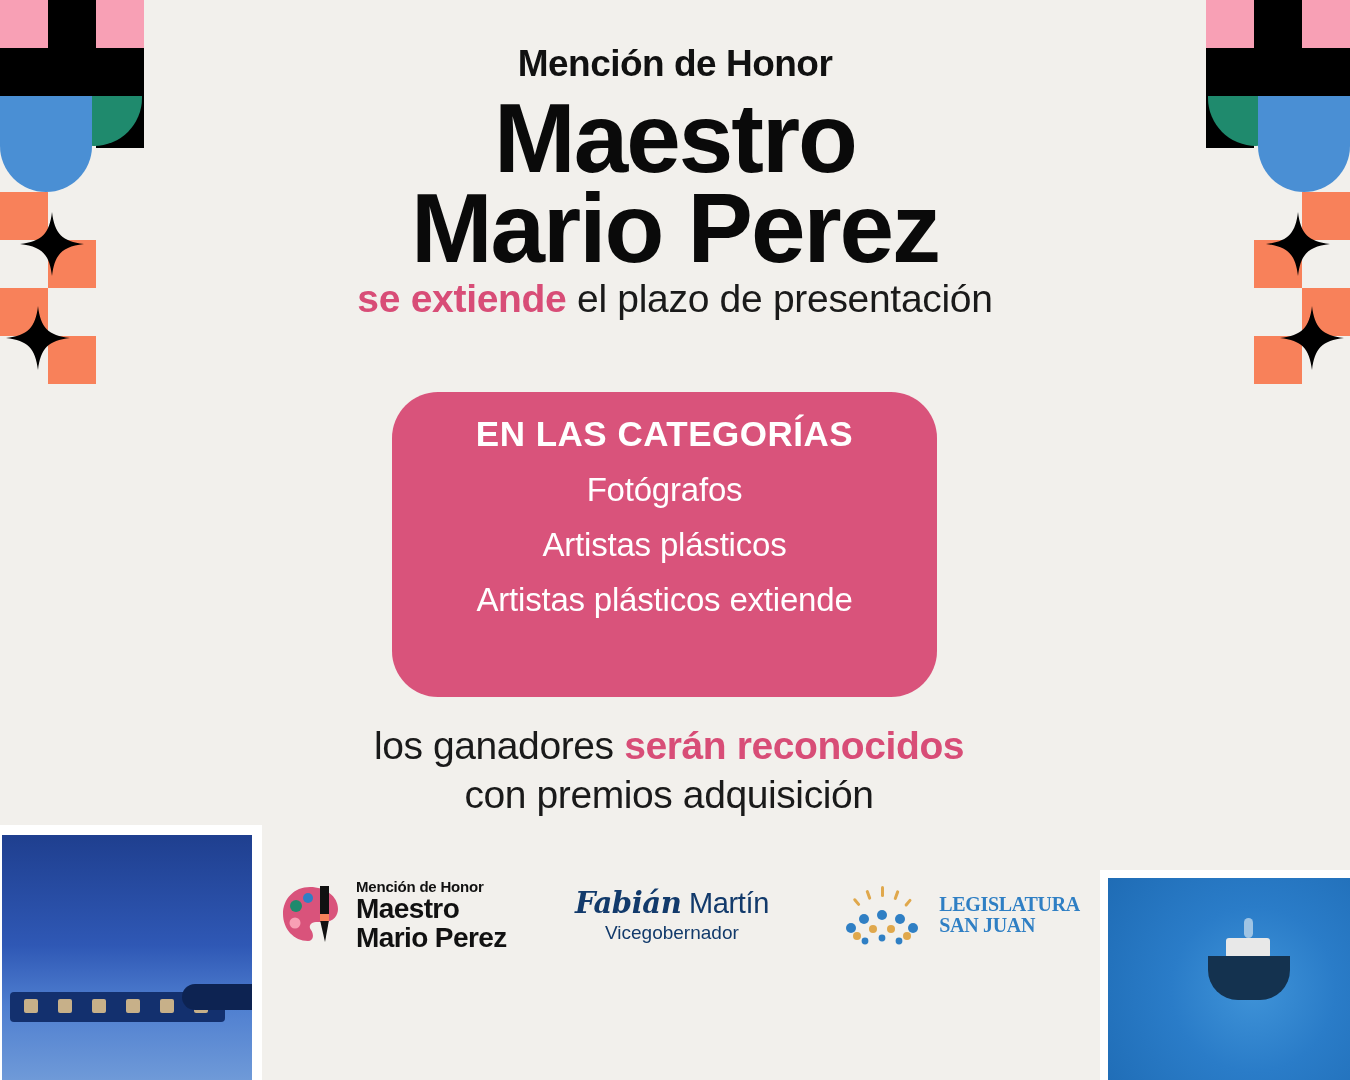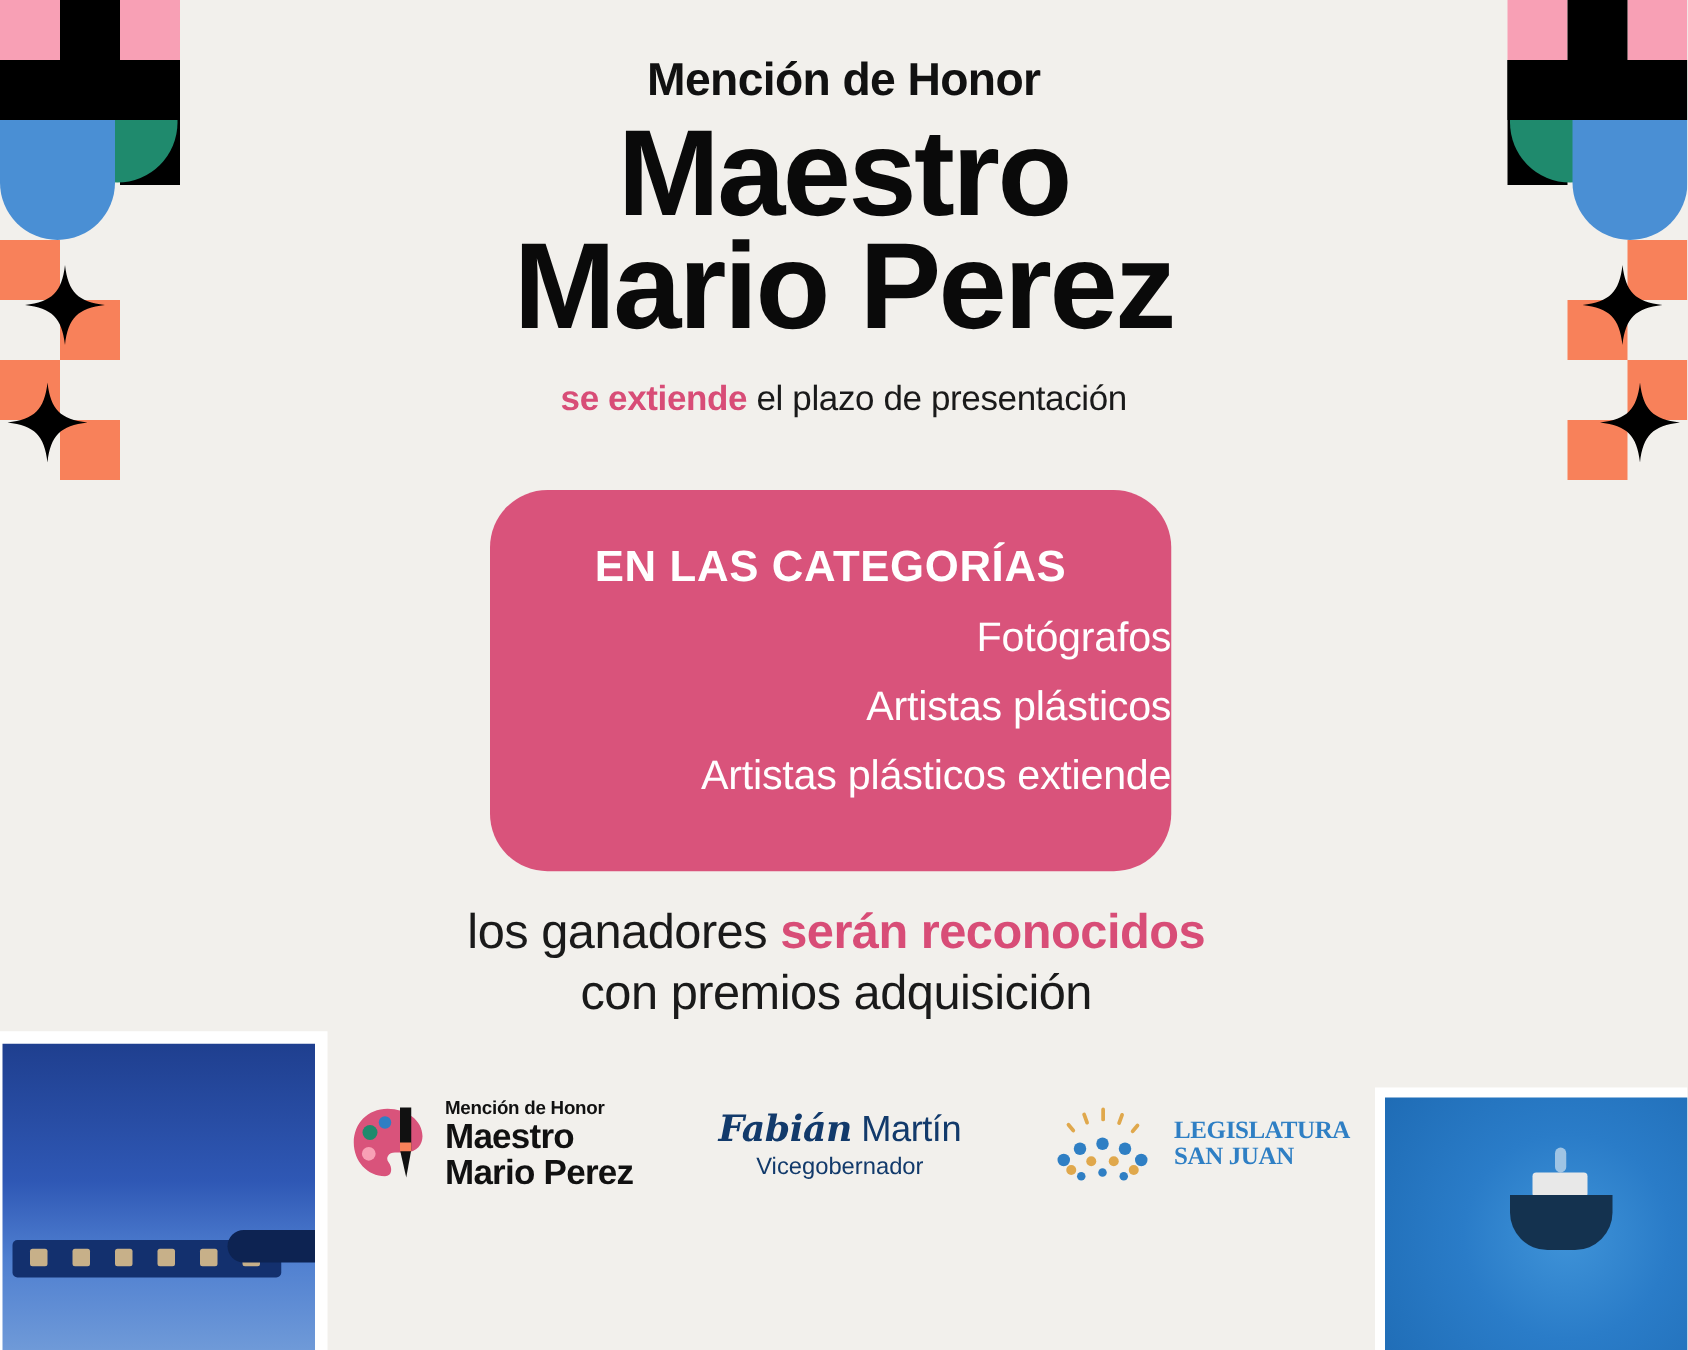--- a/index.html
+++ b/index.html
@@ -59,22 +59,22 @@
   }
   .bigtitle {
     font-size: 98px;
     font-weight: bold;
     color: #0a0a0a;
     line-height: 0.92;
     letter-spacing: -2px;
     margin-top: 8px;
   }
   .subline {
-    margin-top: 29px;
-    font-size: 28px;
+    margin-top: 2px;
+    font-size: 39px;
     color: #1a1a1a;
     line-height: 1.22;
     letter-spacing: -0.3px;
   }
   .accent {
     color: #d84d77;
     font-weight: bold;
   }
 
   
@@ -82,33 +82,32 @@
     position: absolute;
     left: 392px;
     top: 392px;
     width: 545px;
     height: 305px;
     background: #d9537b;
     border-radius: 46px;
     color: #fff;
     text-align: center;
     box-sizing: border-box;
-    padding-top: 42px;
+    padding-top: 22px;
   }
   .card-title {
     font-size: 35px;
     font-weight: bold;
     letter-spacing: 0.5px;
   }
   .card-item {
     font-size: 33px;
     margin-top: 17px;
     font-weight: 400;
     letter-spacing: -0.2px;
-    text-align: right;
   }
 
   
   .closing {
     position: absolute;
     top: 722px;
     left: 0;
     right: 12px;
     text-align: center;
     font-size: 39px;

